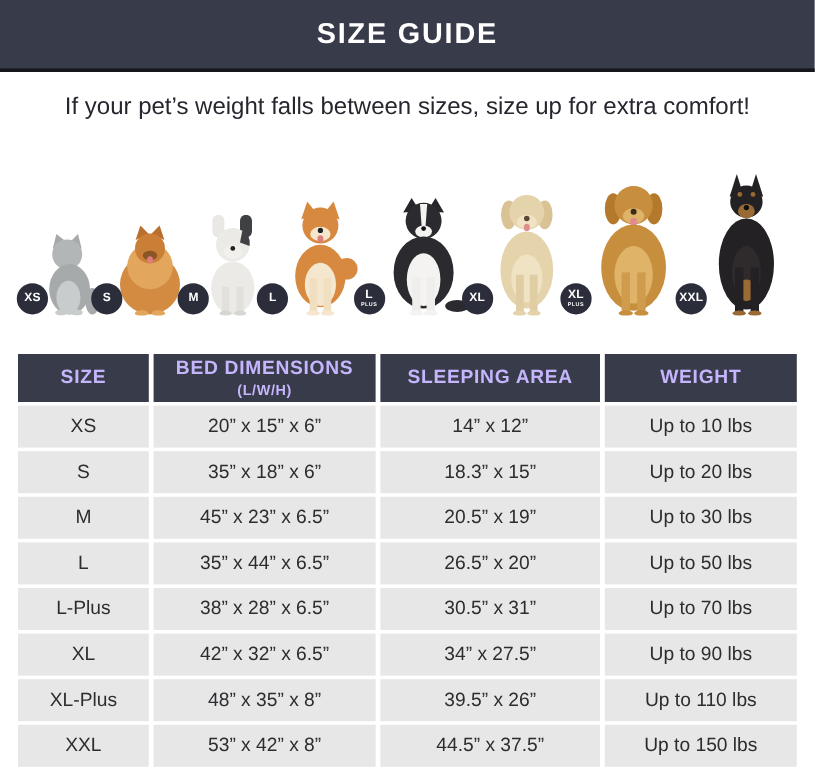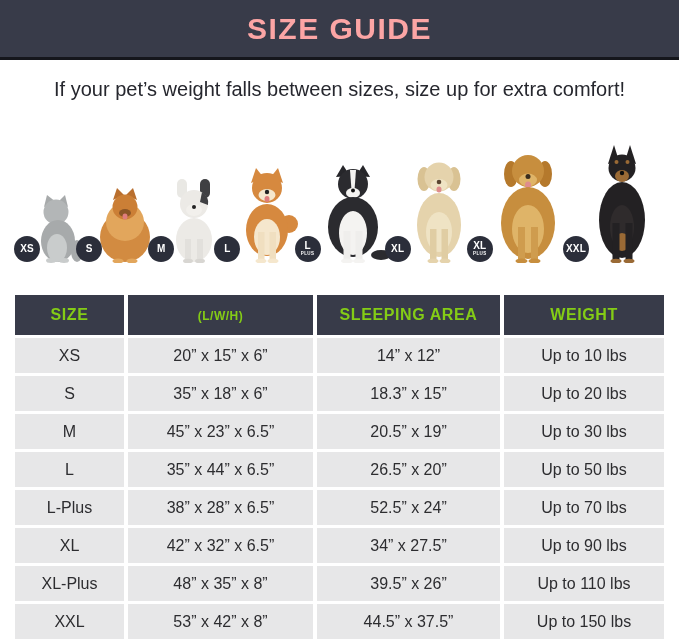--- a/index.html
+++ b/index.html
@@ -6,21 +6,21 @@
   body{
     width:679px;height:641px;overflow:hidden;background:#ffffff;
     font-family:"Liberation Sans",sans-serif;position:relative;
   }
   
   .title-bar{
     height:57px;background:#383b49;border-bottom:3px solid #15161c;
     display:flex;align-items:center;justify-content:center;
   }
   .title-bar h1{
-    margin:0;color:#fca5a5;font-size:30px;font-weight:bold;letter-spacing:1.5px;
+    margin:0;color:#ffffff;font-size:24px;font-weight:bold;letter-spacing:1.5px;
   }
   
   .subtitle{
     margin-top:18px;text-align:center;color:#26272e;font-size:20px;
   }
   
   .animals{
     margin-top:10px;height:152px;
     display:flex;align-items:flex-end;justify-content:space-between;
     padding:0 16px 4px 32px;
@@ -39,21 +39,21 @@
   .size-table{
     margin:28px 15px 0;
     display:grid;
     grid-template-columns:109px 185px 183px 160px;
     grid-template-rows:40px repeat(8,35px);
     column-gap:4px;row-gap:3px;
     background:#ffffff;
   }
   .trow{display:contents;}
   .th{
-    background:#383b49;color:#84cc16;font-weight:bold;font-size:16px;letter-spacing:0.6px;
+    background:#383b49;color:#c4b5fd;font-weight:bold;font-size:16px;letter-spacing:0.6px;
     display:flex;flex-direction:column;align-items:center;justify-content:center;
   }
   .th-sub{font-size:12px;letter-spacing:0.5px;margin-top:1px;}
   .td{
     background:#e7e7e8;color:#2d2d30;font-size:16px;
     display:flex;align-items:center;justify-content:center;
   }
 </style>
 </head>
 <body>
@@ -232,20 +232,21 @@
 
 </div>
 
 <div class="size-table">
 
   <div class="trow">
     <div class="th">
       <span>SIZE</span>
     </div>
     <div class="th">
+      <span>BED DIMENSIONS</span>
       <span class="th-sub">(L/W/H)</span>
     </div>
     <div class="th">
       <span>SLEEPING AREA</span>
     </div>
     <div class="th">
       <span>WEIGHT</span>
     </div>
   </div>
 
@@ -273,21 +274,21 @@
   <div class="trow">
     <div class="td">L</div>
     <div class="td">35” x 44” x 6.5”</div>
     <div class="td">26.5” x 20”</div>
     <div class="td">Up to 50 lbs</div>
   </div>
 
   <div class="trow">
     <div class="td">L-Plus</div>
     <div class="td">38” x 28” x 6.5”</div>
-    <div class="td">52.5” x 24”</div>
+    <div class="td">30.5” x 31”</div>
     <div class="td">Up to 70 lbs</div>
   </div>
 
   <div class="trow">
     <div class="td">XL</div>
     <div class="td">42” x 32” x 6.5”</div>
     <div class="td">34” x 27.5”</div>
     <div class="td">Up to 90 lbs</div>
   </div>
 

